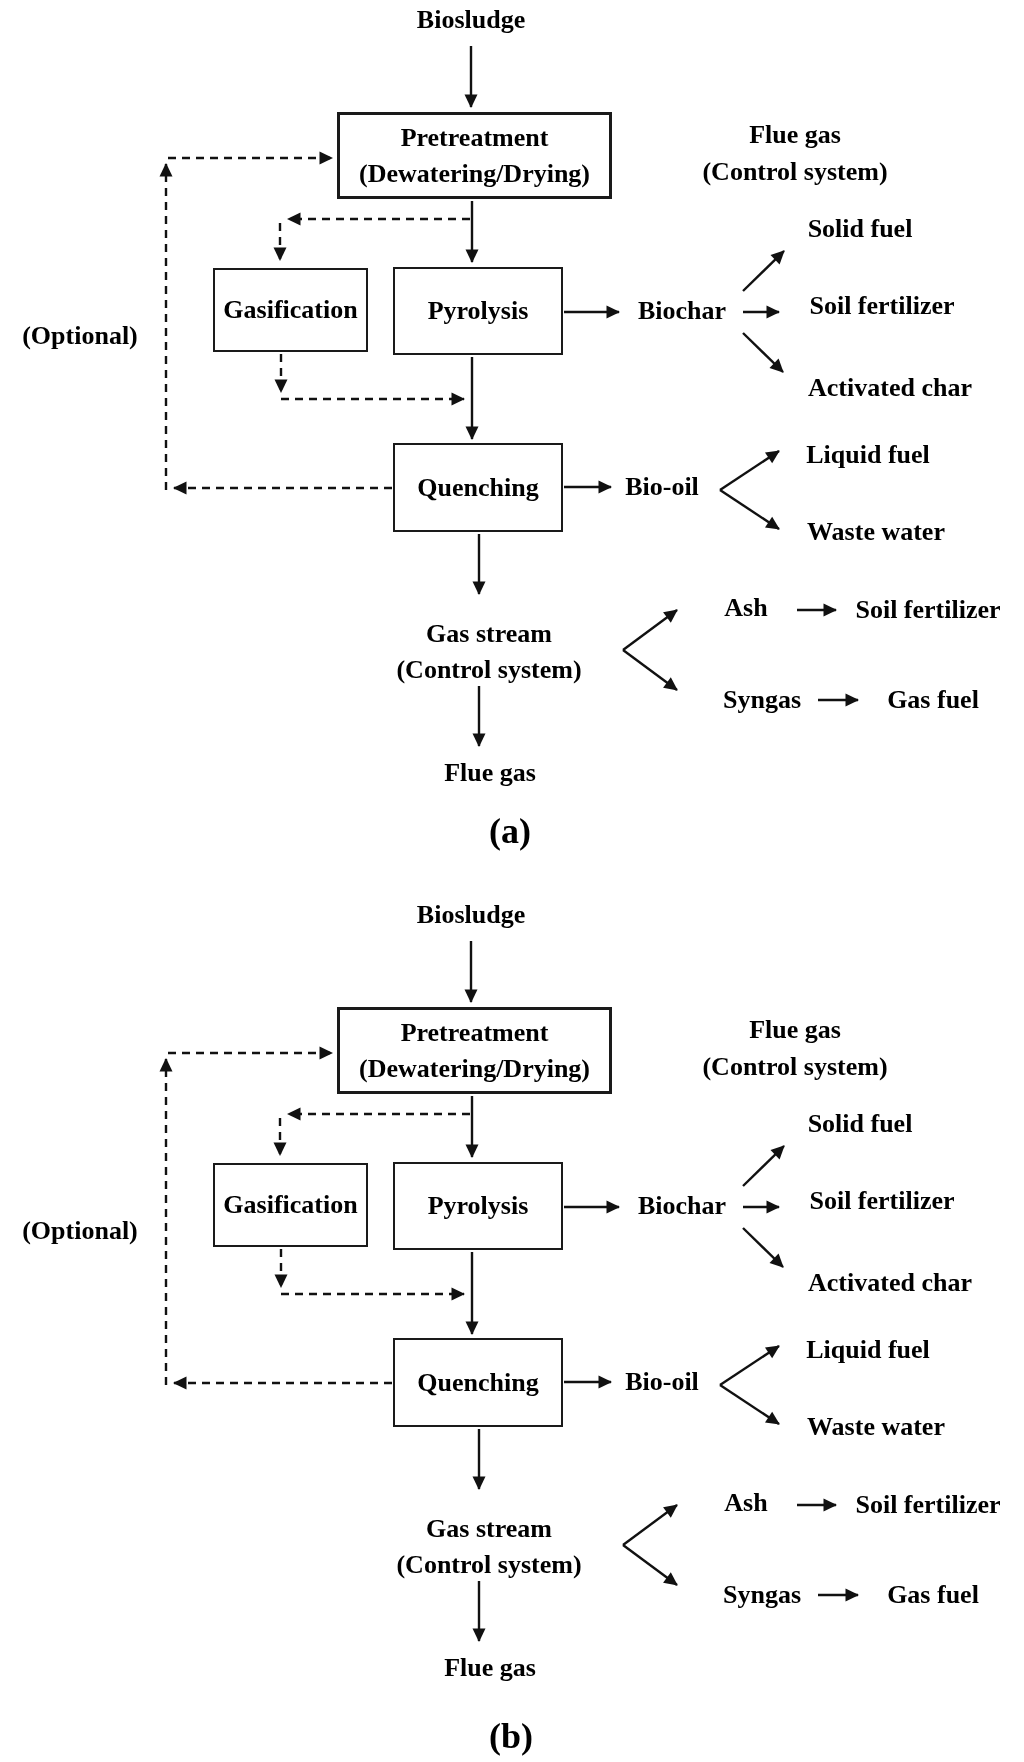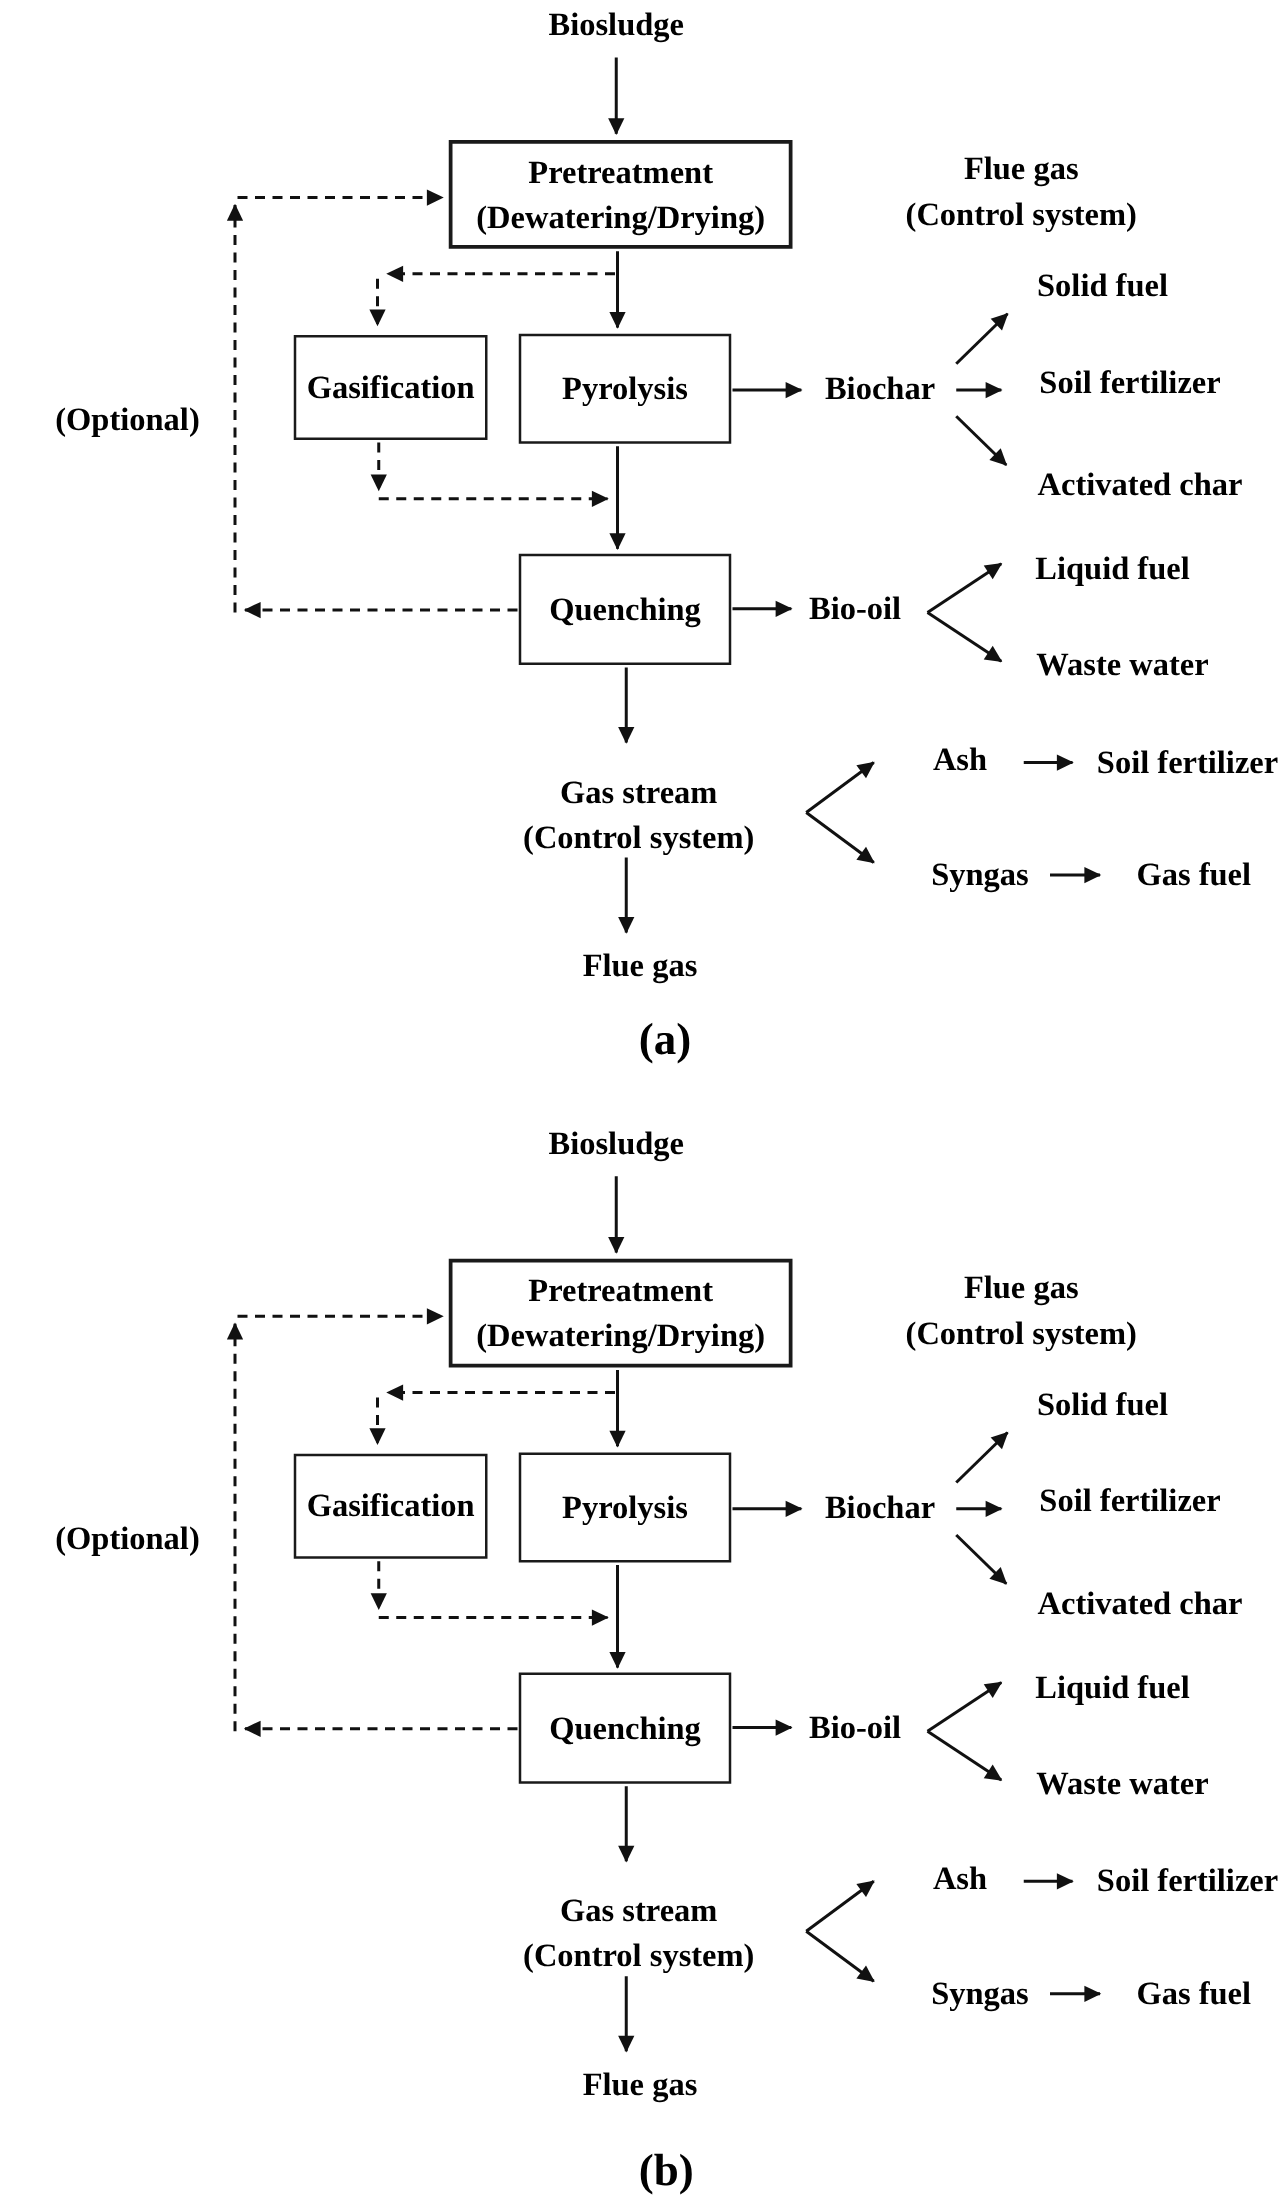--- a/index.html
+++ b/index.html
@@ -1,21 +1,21 @@
 <!DOCTYPE html>
 <html><head>
 <meta charset="utf-8">
 <style>
   html,body { margin:0; padding:0; }
   body {
     width:1024px; height:1762px; position:relative; overflow:hidden;
     background:#ffffff; color:#000;
     font-family:"Liberation Serif","DejaVu Serif",serif;
   }
-  .diagram { position:absolute; left:0; width:940px;margin-left:22px; }
+  .diagram { position:absolute; left:0; width:940px; }
   #diagram-a { top:0; height:880px; }
   #diagram-b { top:895px; height:867px; }
   svg.lines { position:absolute; left:0; top:0; z-index:1; }
   .lbl {
     position:absolute; transform:translate(-50%,-50%);
     font-weight:700; font-size:26px; white-space:nowrap; z-index:2;
   }
   .lbl2 { text-align:center; line-height:37px; }
   .lbl2 span { display:block; }
   .box {

